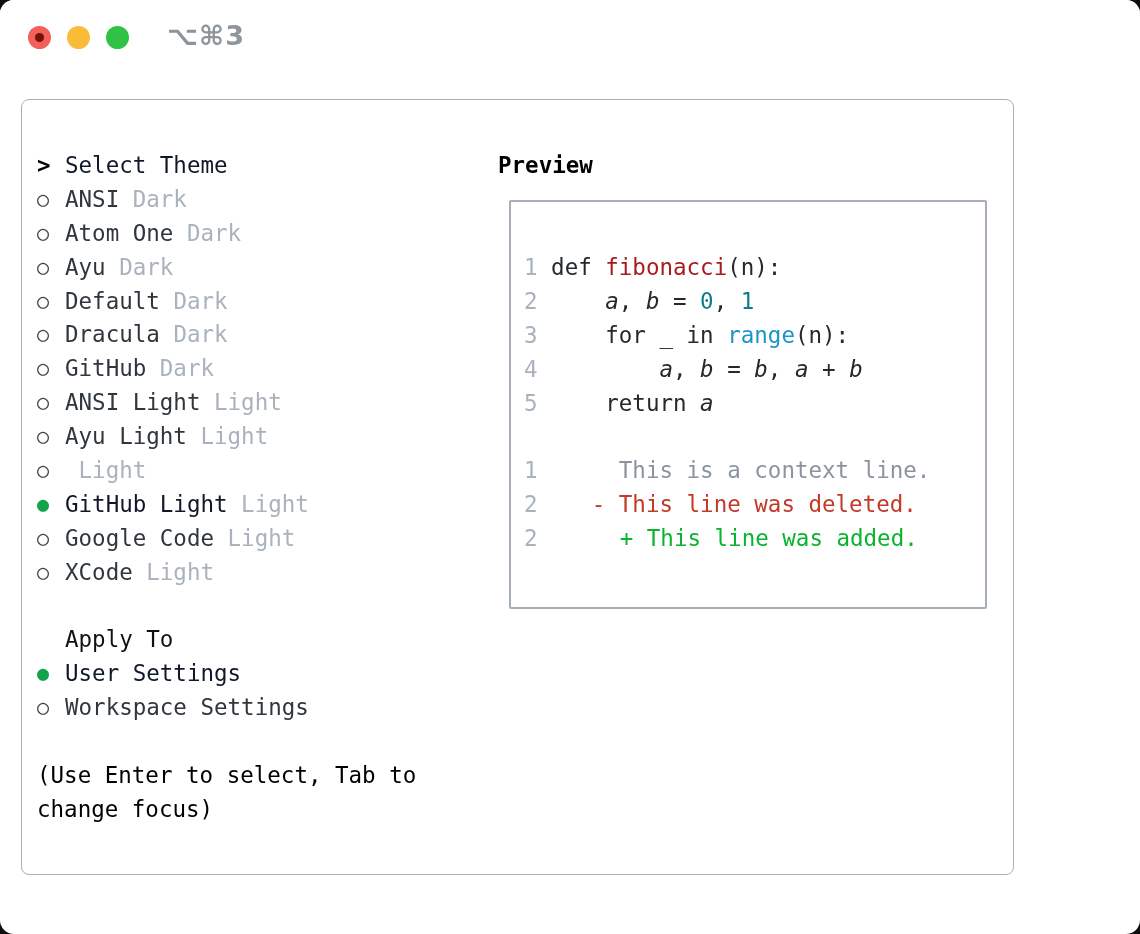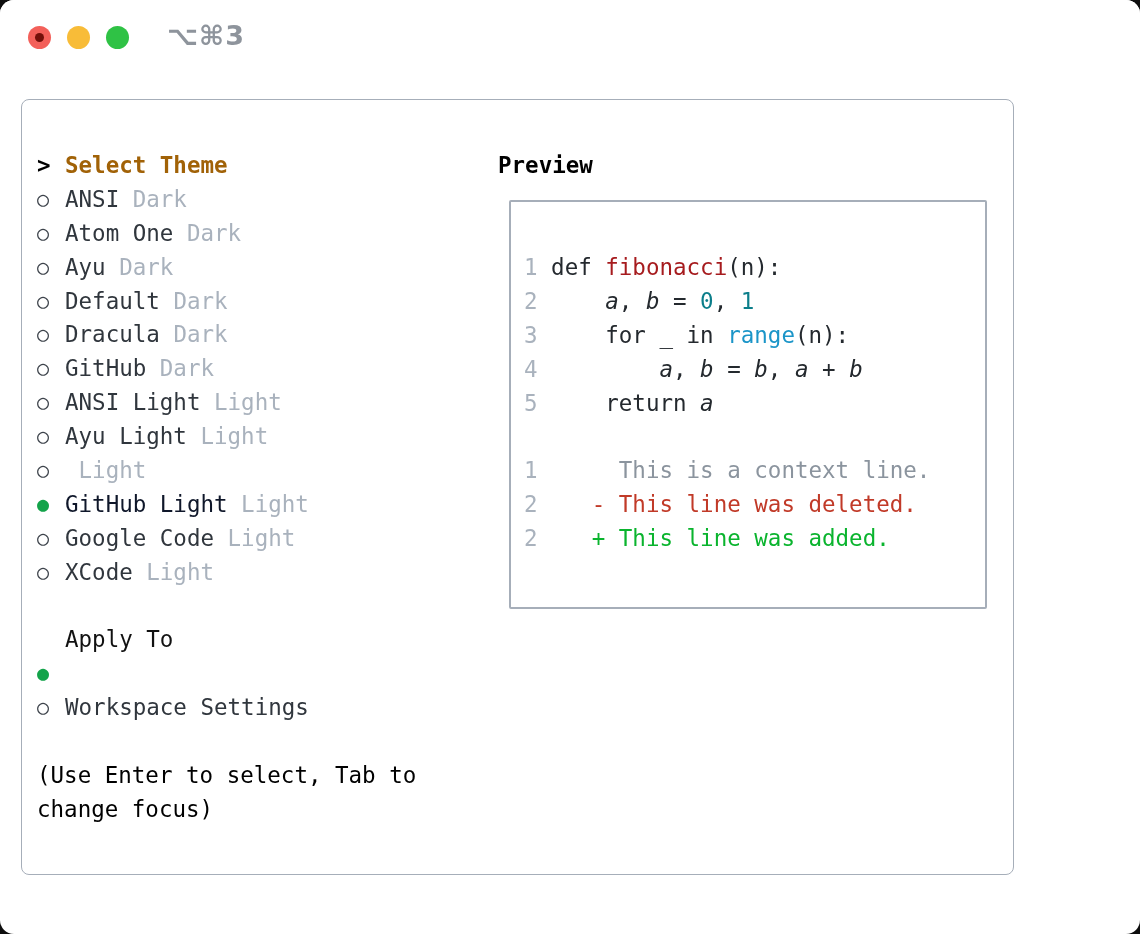--- a/index.html
+++ b/index.html
@@ -23,21 +23,21 @@
   
   .main-box{
     position:absolute;left:21px;top:99px;width:993px;height:776px;
     border:1.5px solid #a6aeb9;border-radius:8px;background:#fff;box-sizing:border-box;
   }
   
   .left-col{position:absolute;left:15px;top:49px;font-size:22.5px;}
   .row{height:33.9px;line-height:33.9px;white-space:pre;display:flex;align-items:center;}
   .marker{display:inline-block;width:28px;flex:none;color:#3d434b;font-size:20px;}
   .row-header .marker{color:#000;font-weight:bold;font-size:22.5px;}
-  .hdr-label{color:#a16207;font-weight:bold;}
+  .hdr-label{color:#0f172a;font-weight:normal;}
   .item-name{color:#30363d;}
   .variant{color:#a9b2bd;}
   .sel .marker{color:#13a34a;}
   .sel .item-name{color:#0f172a;}
   .section-label{color:#111;}
   .help-line{height:33.9px;line-height:33.9px;color:#000000;white-space:pre;}
   
   .preview-header{
     position:absolute;left:476px;top:49px;height:33.9px;line-height:33.9px;
     font-size:22.5px;font-weight:bold;color:#000;
@@ -49,21 +49,21 @@
   }
   .pline{height:33.9px;line-height:33.9px;white-space:pre;font-size:22.5px;}
   .ln{color:#a9b2bd;}
   .code{color:#24292e;}
   .fn{color:#a61b1e;text-align:center;}
   .num{color:#0b7e8a;}
   .call{color:#1b95c8;}
   .var{color:#24292e;font-style:italic;}
   .ctx{color:#8b949e;}
   .del{color:#c13a28;}
-  .add{color:#0ab42e;}
+  .add{color:#0ab42e;margin-left:28px;}
 </style>
 </head>
 <body>
 
 <div class="window">
 
   <div class="titlebar">
     <button class="tl-dot tl-red"></button>
     <button class="tl-dot tl-yellow"></button>
     <button class="tl-dot tl-green"></button>
@@ -90,21 +90,21 @@
           <div class="row sel"><span class="marker">●</span><span class="item-name">GitHub Light</span><span class="code"> </span><span class="variant">Light</span></div>
           <div class="row"><span class="marker">○</span><span class="item-name">Google Code</span><span class="code"> </span><span class="variant">Light</span></div>
           <div class="row"><span class="marker">○</span><span class="item-name">XCode</span><span class="code"> </span><span class="variant">Light</span></div>
         </div>
       <div class="row"></div>
       <div class="row">
         <span class="marker"></span>
         <span class="section-label">Apply To</span>
       </div>
       <div id="apply-options">
-          <div class="row sel"><span class="marker">●</span></div>
+          <div class="row sel"><span class="marker">●</span><span class="item-name">User Settings</span></div>
           <div class="row"><span class="marker">○</span><span class="item-name">Workspace Settings</span></div>
         </div>
       <div class="row"></div>
       <div id="help-lines">
           <div class="help-line">(Use Enter to select, Tab to</div>
           <div class="help-line">change focus)</div>
         </div>
     </div>
 
     <div class="preview-header">Preview</div>

